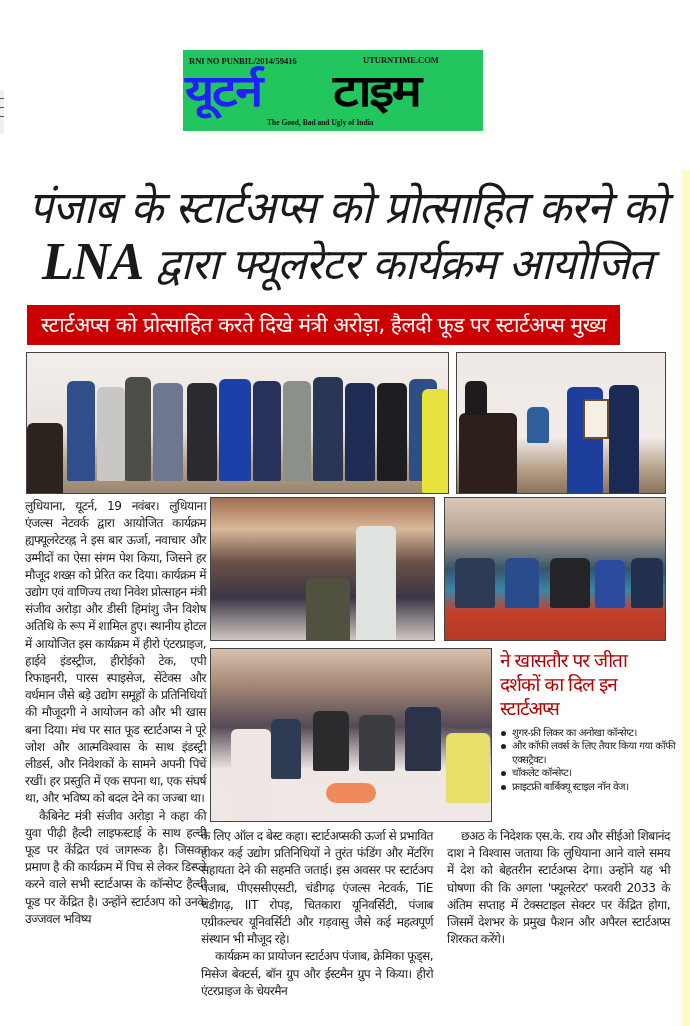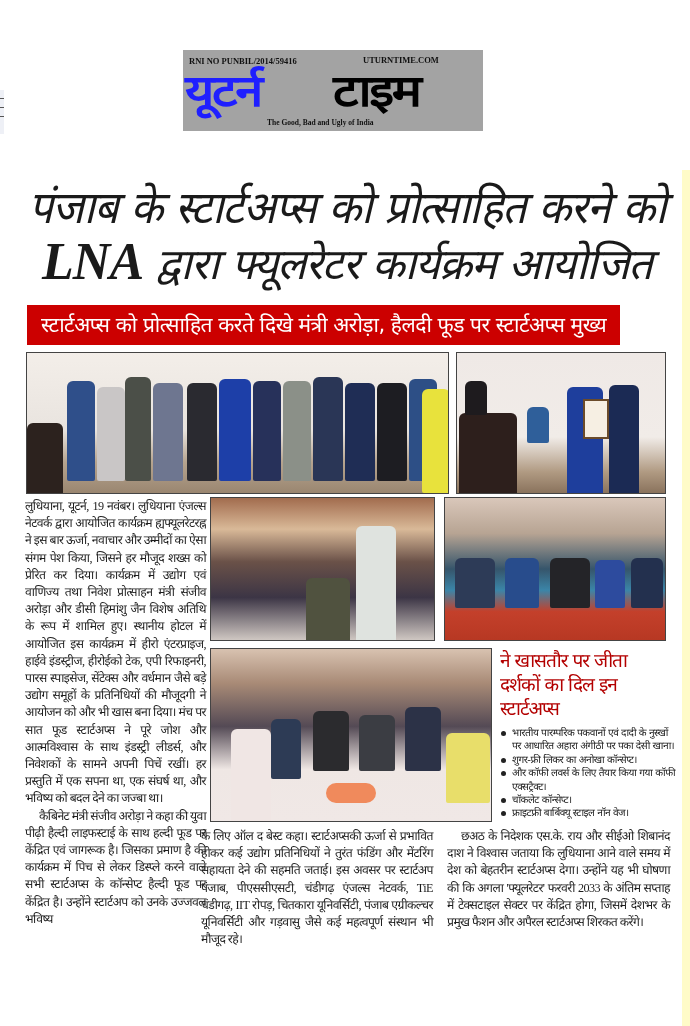--- a/index.html
+++ b/index.html
@@ -4,21 +4,21 @@
 <style>
   * { box-sizing: border-box; margin: 0; padding: 0; }
   html, body { width: 690px; height: 1026px; background: #ffffff; overflow: hidden; }
   body { position: relative; font-family: "DejaVu Sans", sans-serif; color: #1a1a1a; }
 
   .yellow-strip { position: absolute; left: 682px; top: 170px; width: 8px; height: 856px; background: #fffbc8; }
   .left-mark { position: absolute; left: 0; top: 90px; width: 4px; height: 44px; background: #eef0f6; }
   .left-mark i { display:block; height:1px; background:#555; margin:8px 0 0 0; width:4px; }
 
   
-  .masthead { position: absolute; left: 183px; top: 50px; width: 300px; height: 81px; background: #a3a3a3; }
+  .masthead { position: absolute; left: 183px; top: 50px; width: 300px; height: 81px; background: #22c55e; }
   .mh-rni { position: absolute; left: 6px; top: 6px; font-family: "Liberation Serif", serif; font-size: 8.5px; font-weight: bold; color: #111; }
   .mh-url { position: absolute; left: 180px; top: 5px; font-family: "Liberation Serif", serif; font-size: 8.5px; font-weight: bold; color: #111; }
   .mh-logo-a { position: absolute; left: 2px; top: 16px; font-family: "DejaVu Sans", sans-serif; font-size: 44px; font-weight: bold; color: #1f1fff; letter-spacing: -2px; line-height: 50px; transform: scaleX(1.15); transform-origin: left; }
   .mh-logo-b { position: absolute; left: 150px; top: 16px; font-family: "DejaVu Sans", sans-serif; font-size: 44px; font-weight: bold; color: #000; letter-spacing: -2px; line-height: 50px; transform: scaleX(1.15); transform-origin: left; }
   .mh-tag { position: absolute; left: 84px; top: 68px; font-family: "Liberation Serif", serif; font-size: 7.5px; font-weight: bold; color: #111; }
 
   
   .headline { position: absolute; left: 22px; top: 180px; width: 650px; text-align: center; font-family: "DejaVu Sans", sans-serif; font-style: italic; }
   .hl-1 { font-size: 43px; line-height: 54px; font-weight: normal; letter-spacing: -1px; transform: scaleY(1.05); }
   .hl-2 { font-size: 43px; line-height: 56px; letter-spacing: -1px; text-align: center; }
@@ -31,21 +31,21 @@
   .p-group { left: 26px; top: 352px; width: 423px; height: 142px; background: linear-gradient(180deg,#f3eee9 0%,#e9e4df 55%,#b6a48f 78%,#9a8670 100%); }
   .p-award { left: 456px; top: 352px; width: 210px; height: 142px; background: linear-gradient(180deg,#efe9e6 0%,#f1ece8 60%,#b09a82 85%,#8a735d 100%); }
   .p-aud1 { left: 210px; top: 497px; width: 225px; height: 144px; background: linear-gradient(180deg,#a26c4e 0%,#d9b998 22%,#6a5148 45%,#3c3545 70%,#cfc7c2 100%); }
   .p-aud2 { left: 444px; top: 497px; width: 222px; height: 144px; background: linear-gradient(180deg,#d9c7ba 0%,#b7a493 25%,#36556b 50%,#3b85a8 65%,#c4402b 80%,#b73823 100%); }
   .p-aud3 { left: 210px; top: 648px; width: 282px; height: 174px; background: linear-gradient(180deg,#d8c2b0 0%,#a88a76 20%,#544a55 45%,#efe7e4 70%,#f0e8e6 100%); }
 
   .fig { position: absolute; border-radius: 6px 6px 2px 2px; }
 
   
   .col { position: absolute; font-family: "DejaVu Sans", sans-serif; font-size: 12.2px; line-height: 17.2px; color: #1c1c1c; text-align: justify; letter-spacing: -0.55px; }
-  .col p { margin: 0; font-family: Liberation Serif, serif; }
+  .col p { margin: 0; }
   .col p.indent { text-indent: 14px; }
   .col-1 { left: 25px; top: 498px; width: 181px; }
   .col-2 { left: 201px; top: 828px; width: 232px; }
   .col-3 { left: 447px; top: 828px; width: 223px; }
 
   
   .box { position: absolute; left: 500px; top: 648px; width: 178px; height: 178px; }
   .box-title { color: #b30000; font-size: 19px; line-height: 24px; letter-spacing: -1px; }
   .box-list { list-style: none; margin-top: 6px; }
   .box-list li { position: relative; padding-left: 12px; font-size: 10.2px; line-height: 13.4px; letter-spacing: -0.5px; color: #222; }
@@ -128,31 +128,31 @@
   <div class="fig" style="left:115px;top:134px;width:50px;height:20px;background:#f08a5c;border-radius:10px;"></div>
 </div>
 
 <div class="col col-1">
   <p>लुधियाना, यूटर्न, 19 नवंबर। लुधियाना एंजल्स नेटवर्क द्वारा आयोजित कार्यक्रम ह्यफ्यूलरेटरह्न ने इस बार ऊर्जा, नवाचार और उम्मीदों का ऐसा संगम पेश किया, जिसने हर मौजूद शख्स को प्रेरित कर दिया। कार्यक्रम में उद्योग एवं वाणिज्य तथा निवेश प्रोत्साहन मंत्री संजीव अरोड़ा और डीसी हिमांशु जैन विशेष अतिथि के रूप में शामिल हुए। स्थानीय होटल में आयोजित इस कार्यक्रम में हीरो एंटरप्राइज, हाईवे इंडस्ट्रीज, हीरोईको टेक, एपी रिफाइनरी, पारस स्पाइसेज, सेंटेक्स और वर्धमान जैसे बड़े उद्योग समूहों के प्रतिनिधियों की मौजूदगी ने आयोजन को और भी खास बना दिया। मंच पर सात फूड स्टार्टअप्स ने पूरे जोश और आत्मविश्वास के साथ इंडस्ट्री लीडर्स, और निवेशकों के सामने अपनी पिचें रखीं। हर प्रस्तुति में एक सपना था, एक संघर्ष था, और भविष्य को बदल देने का जज्बा था।</p>
   <p class="indent">कैबिनेट मंत्री संजीव अरोड़ा ने कहा की युवा पीढ़ी हैल्दी लाइफस्टाई के साथ हल्दी फूड पर केंद्रित एवं जागरूक है। जिसका प्रमाण है की कार्यक्रम में पिच से लेकर डिस्प्ले करने वाले सभी स्टार्टअप्स के कॉन्सेप्ट हैल्दी फूड पर केंद्रित है। उन्होंने स्टार्टअप को उनके उज्जवल भविष्य</p>
 </div>
 
 <div class="col col-2">
   <p>के लिए ऑल द बेस्ट कहा। स्टार्टअप्सकी ऊर्जा से प्रभावित होकर कई उद्योग प्रतिनिधियों ने तुरंत फंडिंग और मेंटरिंग सहायता देने की सहमति जताई। इस अवसर पर स्टार्टअप पंजाब, पीएससीएसटी, चंडीगढ़ एंजल्स नेटवर्क, TiE चंडीगढ़, IIT रोपड़, चितकारा यूनिवर्सिटी, पंजाब एग्रीकल्चर यूनिवर्सिटी और गड़वासु जैसे कई महत्वपूर्ण संस्थान भी मौजूद रहे।</p>
+  <p class="indent">कार्यक्रम का प्रायोजन स्टार्टअप पंजाब, क्रेमिका फूड्स, मिसेज बेक्टर्स, बॉन ग्रुप और ईस्टमैन ग्रुप ने किया। हीरो एंटरप्राइज के चेयरमैन</p>
 </div>
 
 <div class="col col-3">
   <p class="indent">छअठ के निदेशक एस.के. राय और सीईओ शिबानंद दाश ने विश्वास जताया कि लुधियाना आने वाले समय में देश को बेहतरीन स्टार्टअप्स देगा। उन्होंने यह भी घोषणा की कि अगला 'फ्यूलरेटर' फरवरी 2033 के अंतिम सप्ताह में टेक्सटाइल सेक्टर पर केंद्रित होगा, जिसमें देशभर के प्रमुख फैशन और अपैरल स्टार्टअप्स शिरकत करेंगे।</p>
 </div>
 
 <div class="box">
   <div class="box-title">
     <div>ने खासतौर पर जीता</div>
     <div>दर्शकों का दिल इन स्टार्टअप्स</div>
   </div>
   <ul class="box-list">
-    <li>भारतीय पारम्परिक पकवानों एवं दादी के नुस्खों पर आधारित अहारा अंगीठी पर पका देसी खाना।</li>
     <li>शुगर-फ्री लिकर का अनोखा कॉन्सेप्ट।</li>
     <li>और कॉफी लवर्स के लिए तैयार किया गया कॉफी एक्सट्रैक्ट।</li>
     <li>चॉकलेट कॉन्सेप्ट।</li>
     <li>फ्राइटफ्री बार्बिक्यू स्टाइल नॉन वेज।</li>
   </ul>
 </div>
 
 </body></html>

